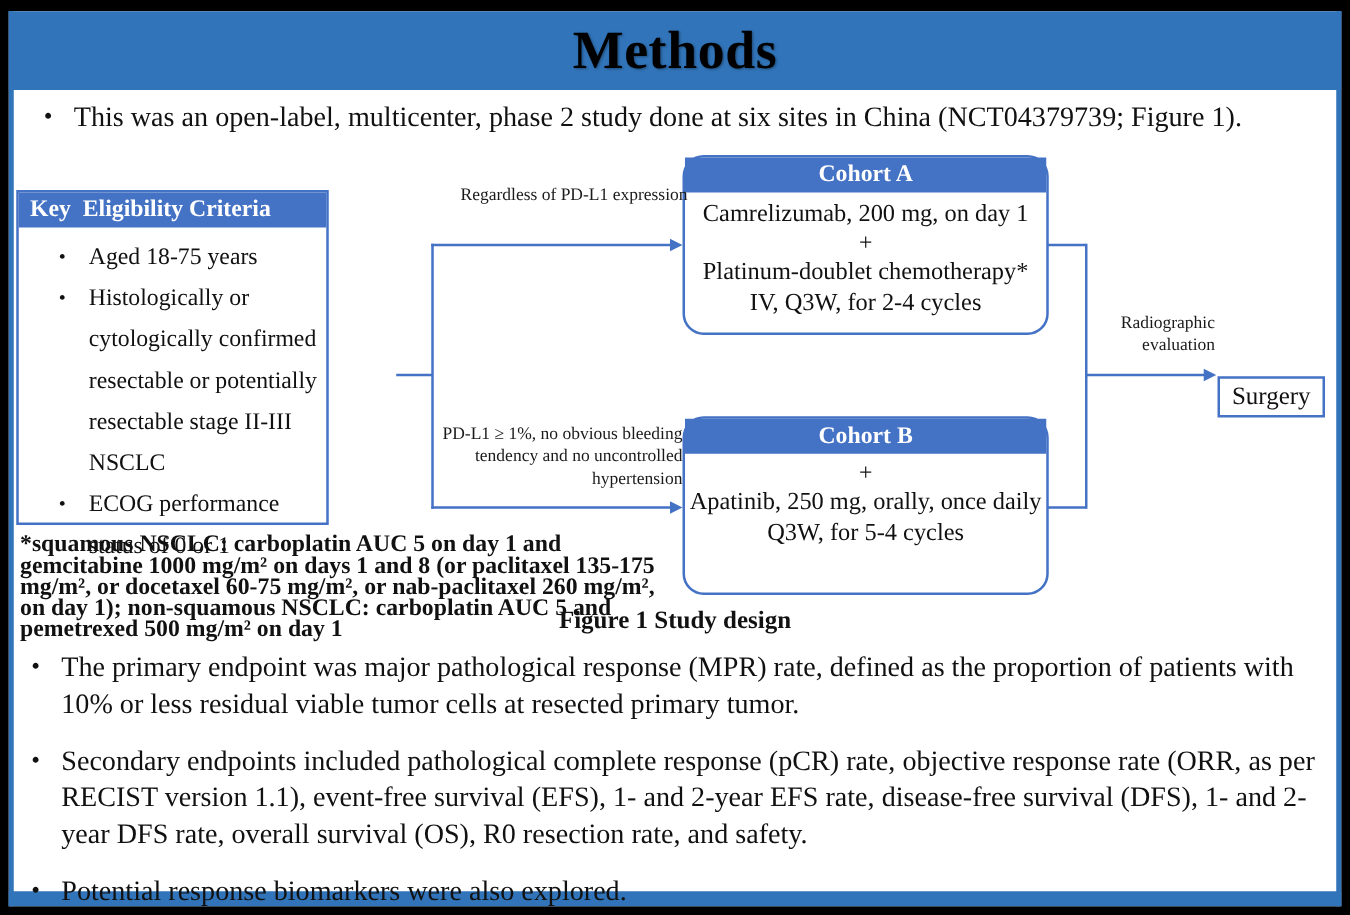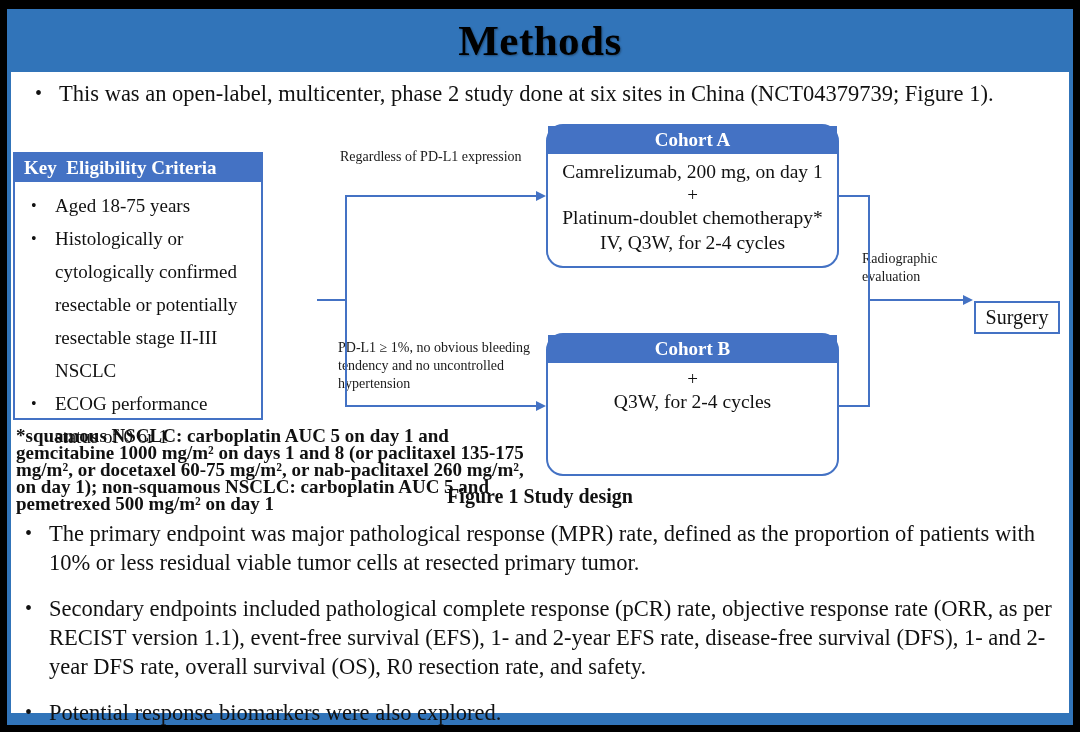--- a/index.html
+++ b/index.html
@@ -27,30 +27,30 @@
   .b-item::before{content:"\2022";position:absolute;left:6px;font-size:20px;}
   
   .diagram{position:absolute;left:0;top:108px;width:1058px;height:368px;}
   .dbox{position:absolute;box-sizing:border-box;background:#fff;border:2px solid #4472C4;}
   .dbox .hd{
     background:#4472C4;color:#fff;font-weight:bold;text-align:center;
     font-size:19px;line-height:28px;height:28px;
   }
   .elig{left:2px;top:35px;width:250px;height:268px;}
   .elig .hd{text-align:left;padding-left:9px;white-space:pre-wrap;}
-  .elig ul{margin:7px 6px 0 0;padding-left:0;list-style:none;font-size:19px;line-height:33px;}
+  .elig ul{margin:7px 6px 0 0;padding-left:16px;list-style:none;font-size:19px;line-height:33px;}
   .elig li{position:relative;padding-left:40px;}
   .elig li::before{content:"\2022";position:absolute;left:16px;font-size:16px;}
   .cohort{left:535px;width:293px;border-radius:17px;}
   .cohortA{top:7px;height:144px;}
   .cohortB{top:216px;height:143px;}
   .cohort .bd{padding-top:5px;text-align:center;font-size:19.5px;line-height:25px;}
   .cohort .plus{line-height:21px;font-size:19px;}
   .surgery{left:963px;top:184px;width:86px;height:33px;display:flex;align-items:center;justify-content:center;font-size:20px;}
-  .dlabel{position:absolute;text-align:left;font-size:14px;line-height:18px;color:#1a1a1a;}
+  .dlabel{position:absolute;text-align:right;font-size:14px;line-height:18px;color:#1a1a1a;}
   .lab-top{left:329px;top:31px;width:210px;}
   .lab-bottom{left:327px;top:222px;width:208px;}
   .lab-radio{left:851px;top:133px;width:110px;}
   .footnote{
     position:absolute;left:5px;top:310px;width:528px;font-size:19px;line-height:17px;color:#111;font-weight:bold;
   }
   .cline{position:absolute;background:#4472C4;}
   .arrowhead{
     position:absolute;width:0;height:0;
     border-top:5px solid transparent;border-bottom:5px solid transparent;border-left:10px solid #4472C4;
@@ -90,21 +90,22 @@
         <div class="plus">+</div>
         <div>Platinum-doublet chemotherapy*</div>
         <div>IV, Q3W, for 2-4 cycles</div>
       </div>
     </div>
 
     <div class="dbox cohort cohortB">
       <div class="hd">Cohort B</div>
       <div class="bd">
         <div class="plus">+</div>
-        <div>Q3W, for 2-4 cycles</div>
+        <div>Apatinib, 250 mg, orally, once daily</div>
+        <div>Q3W, for 5-4 cycles</div>
       </div>
     </div>
 
     <div class="dbox surgery">Surgery</div>
 
     <div class="dlabel lab-top">Regardless of PD-L1 expression</div>
     <div class="dlabel lab-bottom">PD-L1 ≥ 1%, no obvious bleeding tendency and no uncontrolled hypertension</div>
     <div class="dlabel lab-radio">Radiographic evaluation</div>
 
     <div class="cline" style="left:306px;top:182px;width:29px;height:2px;"></div>

